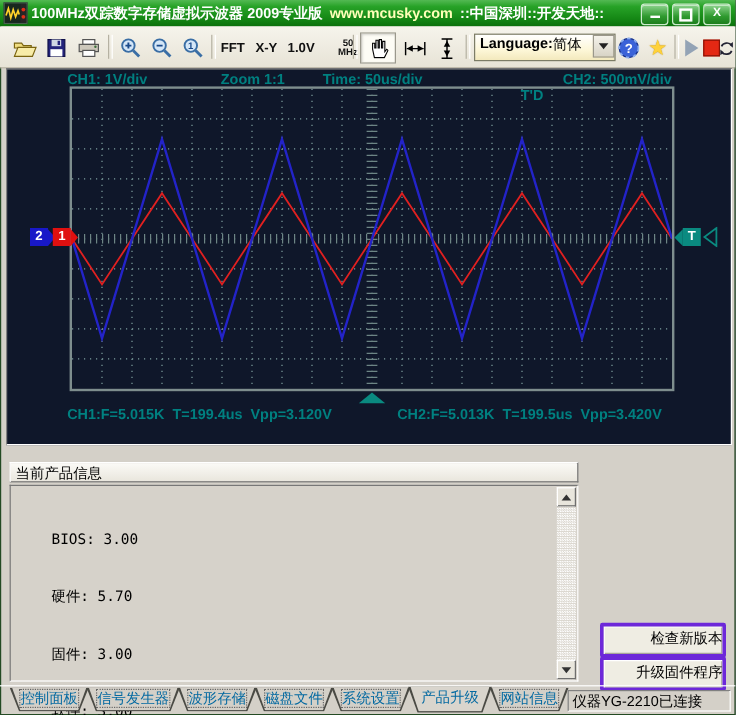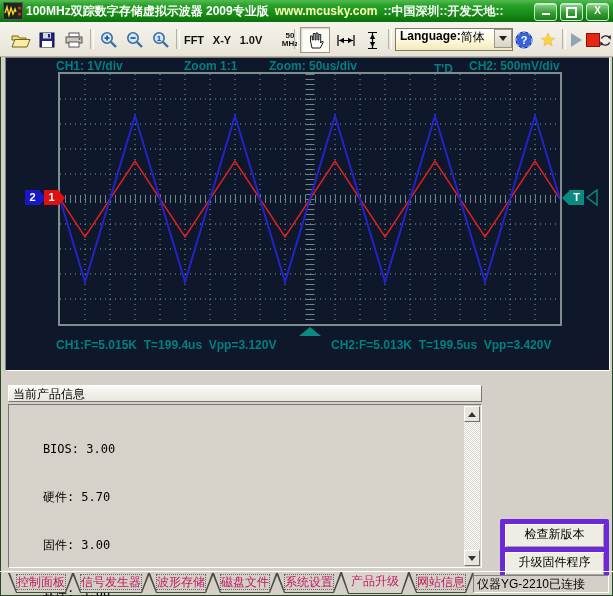--- a/index.html
+++ b/index.html
@@ -64,32 +64,32 @@
   .prod-lines{position:absolute;left:5px;top:4px;white-space:pre;line-height:16px;}
   .scrollbar{position:absolute;right:1px;top:1px;width:16px;height:160px;
     background:repeating-conic-gradient(#fff 0% 25%,#d9d5cd 0% 50%) 0 0/2px 2px;}
   .sb-btn{position:absolute;left:0;width:16px;height:16px;background:#E8E5DC;
     border:1px solid;border-color:#fff #6e6e6e #6e6e6e #fff;box-sizing:border-box;
     display:flex;align-items:center;justify-content:center;}
   .tri-up{width:0;height:0;border-left:4px solid transparent;border-right:4px solid transparent;border-bottom:5px solid #333;}
   .tri-dn{width:0;height:0;border-left:4px solid transparent;border-right:4px solid transparent;border-top:5px solid #333;}
 
   .pbtn{position:absolute;left:500px;width:99px;height:23px;background:#EFEDE3;
-    border:5px solid #6d28d9;border-radius:2px;
+    border:3px solid #6d28d9;border-radius:2px;
     box-shadow:inset 1px 1px 0 #fff,inset -1px -1px 0 #a8a49a;
-    font-size:12px;text-align:center;line-height:21px;color:#000;}
+    font-size:12px;text-align:right;line-height:21px;color:#000;}
 
   
   .tabbar{position:absolute;left:0px;top:571px;width:613px;height:25px;border-top:1px solid #fff;}
   .tab{position:absolute;top:1px;height:20px;}
   .tab .shape{position:absolute;inset:0;background:#4a4a44;
     clip-path:polygon(0 0,100% 0,calc(100% - 8px) 100%,8px 100%);}
   .tab .inner{position:absolute;left:0;right:0;top:0;bottom:1px;background:#D4D0C8;
     clip-path:polygon(2px 0,calc(100% - 2px) 0,calc(100% - 9px) 100%,9px 100%);
-    font-size:12px;text-align:center;line-height:18px;color:#be185d;}
+    font-size:12px;text-align:center;line-height:18px;color:#0369a1;}
   .tab.active{top:0px;height:22px;z-index:2;}
   .tab.active .inner{background:#D9D5CD;font-weight:normal;}
   .tab:not(.active) .inner span{outline:1px dotted #666;outline-offset:0px;}
 
   .statusbar{position:absolute;left:473px;top:575px;width:136px;height:18px;
     border:1px solid;border-color:#808080 #fff #fff #808080;background:#D4D0C8;
     font-size:12px;line-height:16px;padding-left:3px;box-sizing:border-box;color:#000;}
 </style>
 </head>
 <body>
@@ -218,22 +218,22 @@
       <polygon points="13.6,2.2 13.6,7.2 10.4,4.6" fill="#223"></polygon>
       <path d="M12.5 10 A5 4.2 0 0 1 3.5 11" fill="none" stroke="#223" stroke-width="1.5"></path>
       <polygon points="2.4,13.8 2.4,8.8 5.6,11.4" fill="#223"></polygon>
     </svg>
   </span>
 </div>
 
 <div class="scope">
   <span class="scope-head" style="left:50px;top:1px;">CH1: 1V/div</span>
   <span class="scope-head" style="left:178px;top:1px;">Zoom 1:1</span>
-  <span class="scope-head" style="left:263px;top:1px;">Zoom: 50us/div</span>
-  <span class="scope-head" style="left:428px;top:4px;">T'D</span>
+  <span class="scope-head" style="left:263px;top:1px;">Time: 50us/div</span>
+  <span class="scope-head" style="left:428px;top:14px;">T'D</span>
   <span class="scope-head" style="left:463px;top:1px;">CH2: 500mV/div</span>
 
   <div class="grid">
     <svg id="scope-svg" width="500" height="250" viewBox="0 0 500 250">
         <line x1="25" y1="0" x2="25" y2="250" stroke="#7fa0a0" stroke-width="1" stroke-dasharray="1 4"></line>
         <line x1="50" y1="0" x2="50" y2="250" stroke="#7fa0a0" stroke-width="1" stroke-dasharray="1 4"></line>
         <line x1="75" y1="0" x2="75" y2="250" stroke="#7fa0a0" stroke-width="1" stroke-dasharray="1 4"></line>
         <line x1="100" y1="0" x2="100" y2="250" stroke="#7fa0a0" stroke-width="1" stroke-dasharray="1 4"></line>
         <line x1="125" y1="0" x2="125" y2="250" stroke="#7fa0a0" stroke-width="1" stroke-dasharray="1 4"></line>
         <line x1="150" y1="0" x2="150" y2="250" stroke="#7fa0a0" stroke-width="1" stroke-dasharray="1 4"></line>

